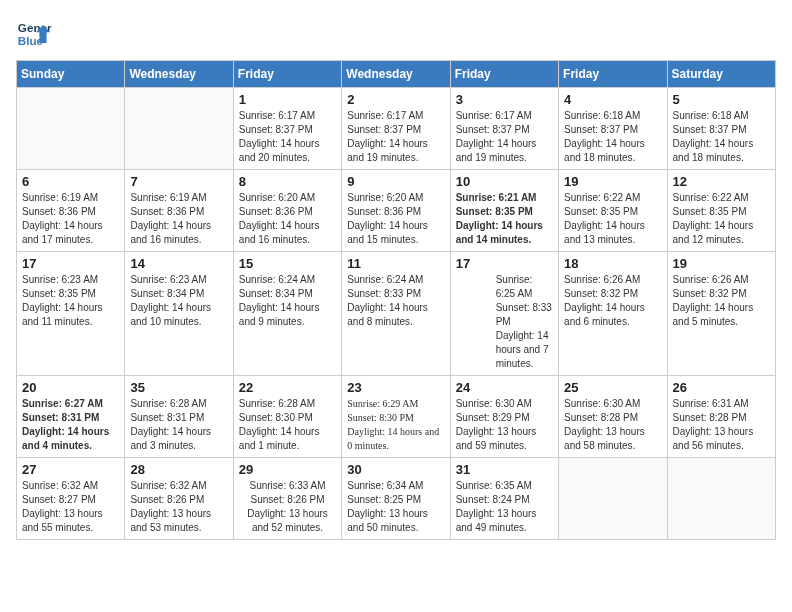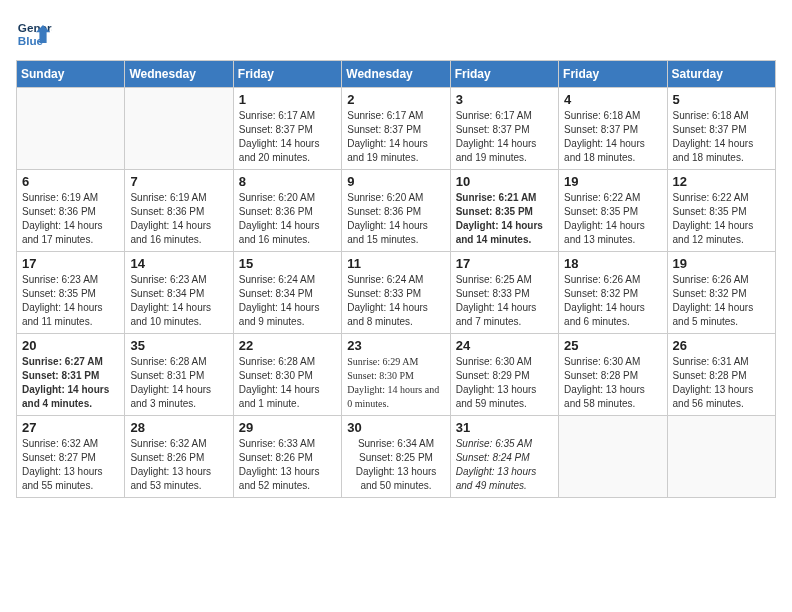--- a/index.html
+++ b/index.html
@@ -205,21 +205,21 @@
 Daylight: 14 hours and 9 minutes.</div>
         </td>
         <td>
           <span class="day-number">11</span>
           <div class="day-info" style="white-space: pre-line;">Sunrise: 6:24 AM
 Sunset: 8:33 PM
 Daylight: 14 hours and 8 minutes.</div>
         </td>
         <td>
           <span class="day-number">17</span>
-          <div class="day-info" style="white-space: pre-line;">Sunrise: 6:25 AM
+          <div class="day-info" style="white-space: pre-line; margin-left: 40px;">Sunrise: 6:25 AM
 Sunset: 8:33 PM
 Daylight: 14 hours and 7 minutes.</div>
         </td>
         <td>
           <span class="day-number">18</span>
           <div class="day-info" style="white-space: pre-line;">Sunrise: 6:26 AM
 Sunset: 8:32 PM
 Daylight: 14 hours and 6 minutes.</div>
         </td>
         <td>
@@ -281,33 +281,33 @@
 Daylight: 13 hours and 55 minutes.</div>
         </td>
         <td>
           <span class="day-number">28</span>
           <div class="day-info" style="white-space: pre-line;">Sunrise: 6:32 AM
 Sunset: 8:26 PM
 Daylight: 13 hours and 53 minutes.</div>
         </td>
         <td>
           <span class="day-number">29</span>
-          <div class="day-info" style="white-space: pre-line;">Sunrise: 6:33 AM
+          <div class="day-info" style="white-space: pre-line; text-align: center;">Sunrise: 6:33 AM
 Sunset: 8:26 PM
 Daylight: 13 hours and 52 minutes.</div>
         </td>
         <td>
           <span class="day-number">30</span>
-          <div class="day-info" style="white-space: pre-line; text-align: center;">Sunrise: 6:34 AM
+          <div class="day-info" style="white-space: pre-line;">Sunrise: 6:34 AM
 Sunset: 8:25 PM
 Daylight: 13 hours and 50 minutes.</div>
         </td>
         <td>
           <span class="day-number">31</span>
-          <div class="day-info" style="white-space: pre-line; font-style: italic;">Sunrise: 6:35 AM
+          <div class="day-info" style="white-space: pre-line;">Sunrise: 6:35 AM
 Sunset: 8:24 PM
 Daylight: 13 hours and 49 minutes.</div>
         </td>
         <td class="empty"></td>
         <td class="empty"></td>
       </tr>
     </tbody>
 </table>
 
 </body></html>

